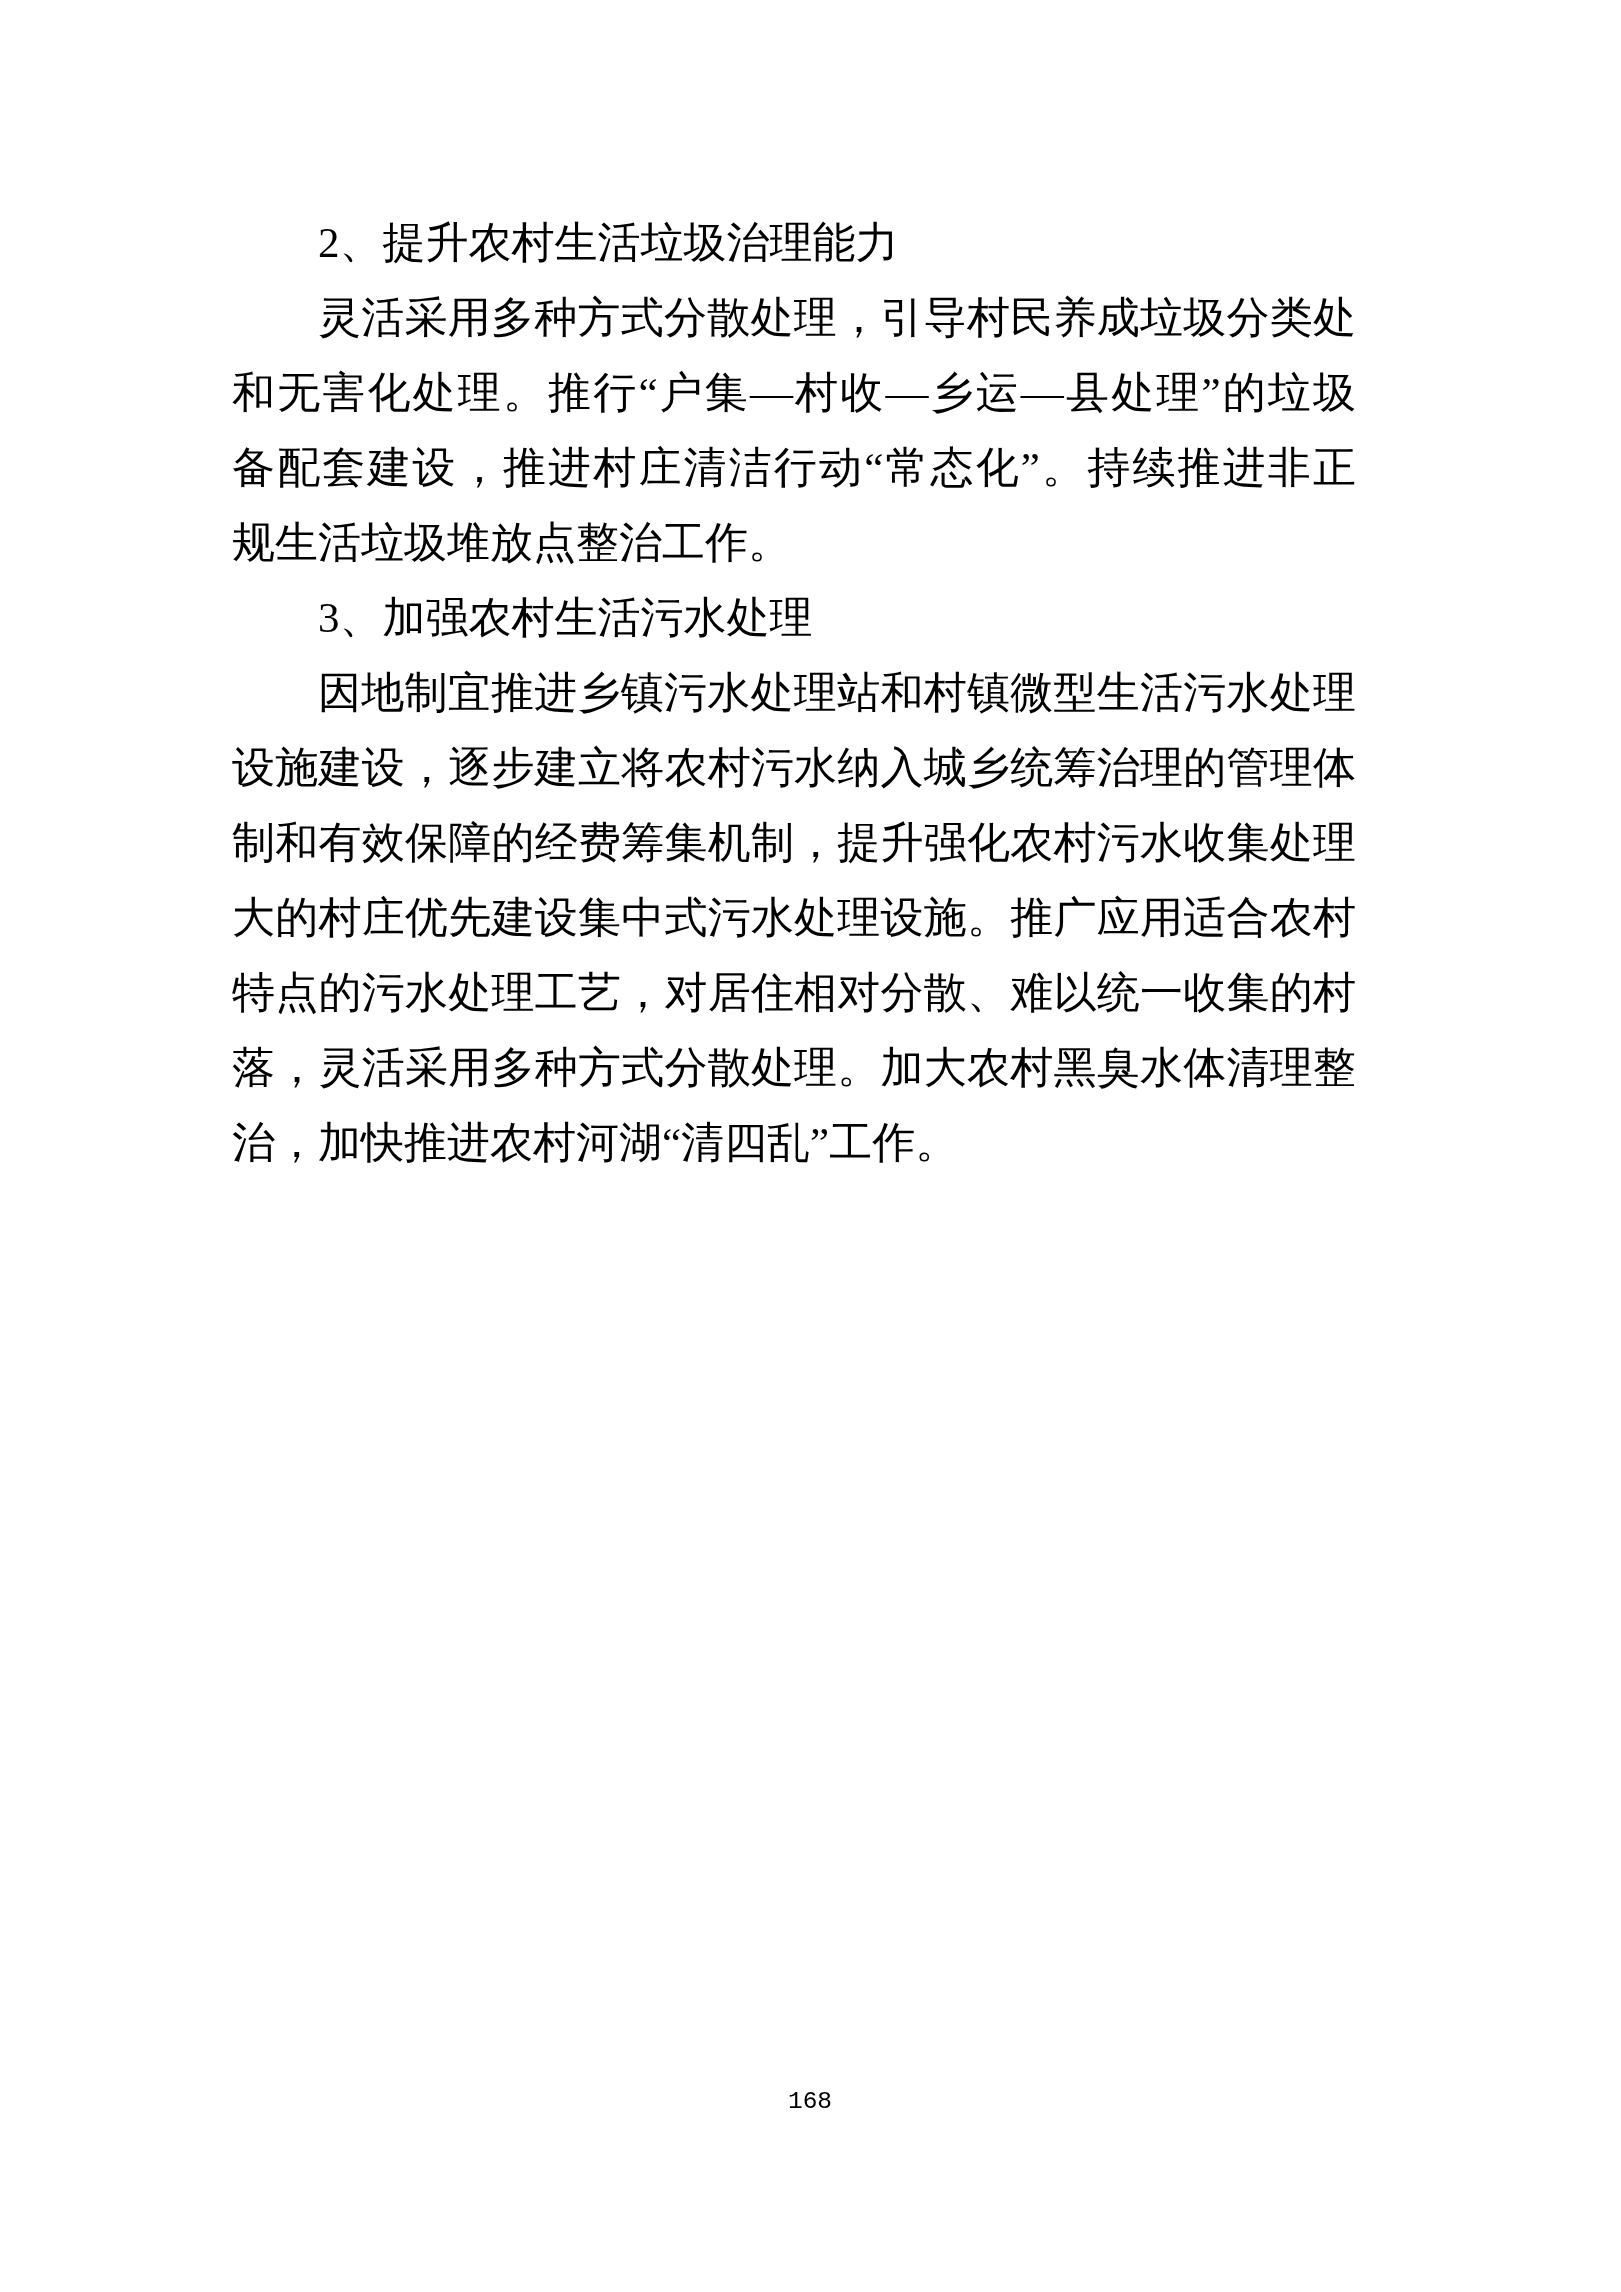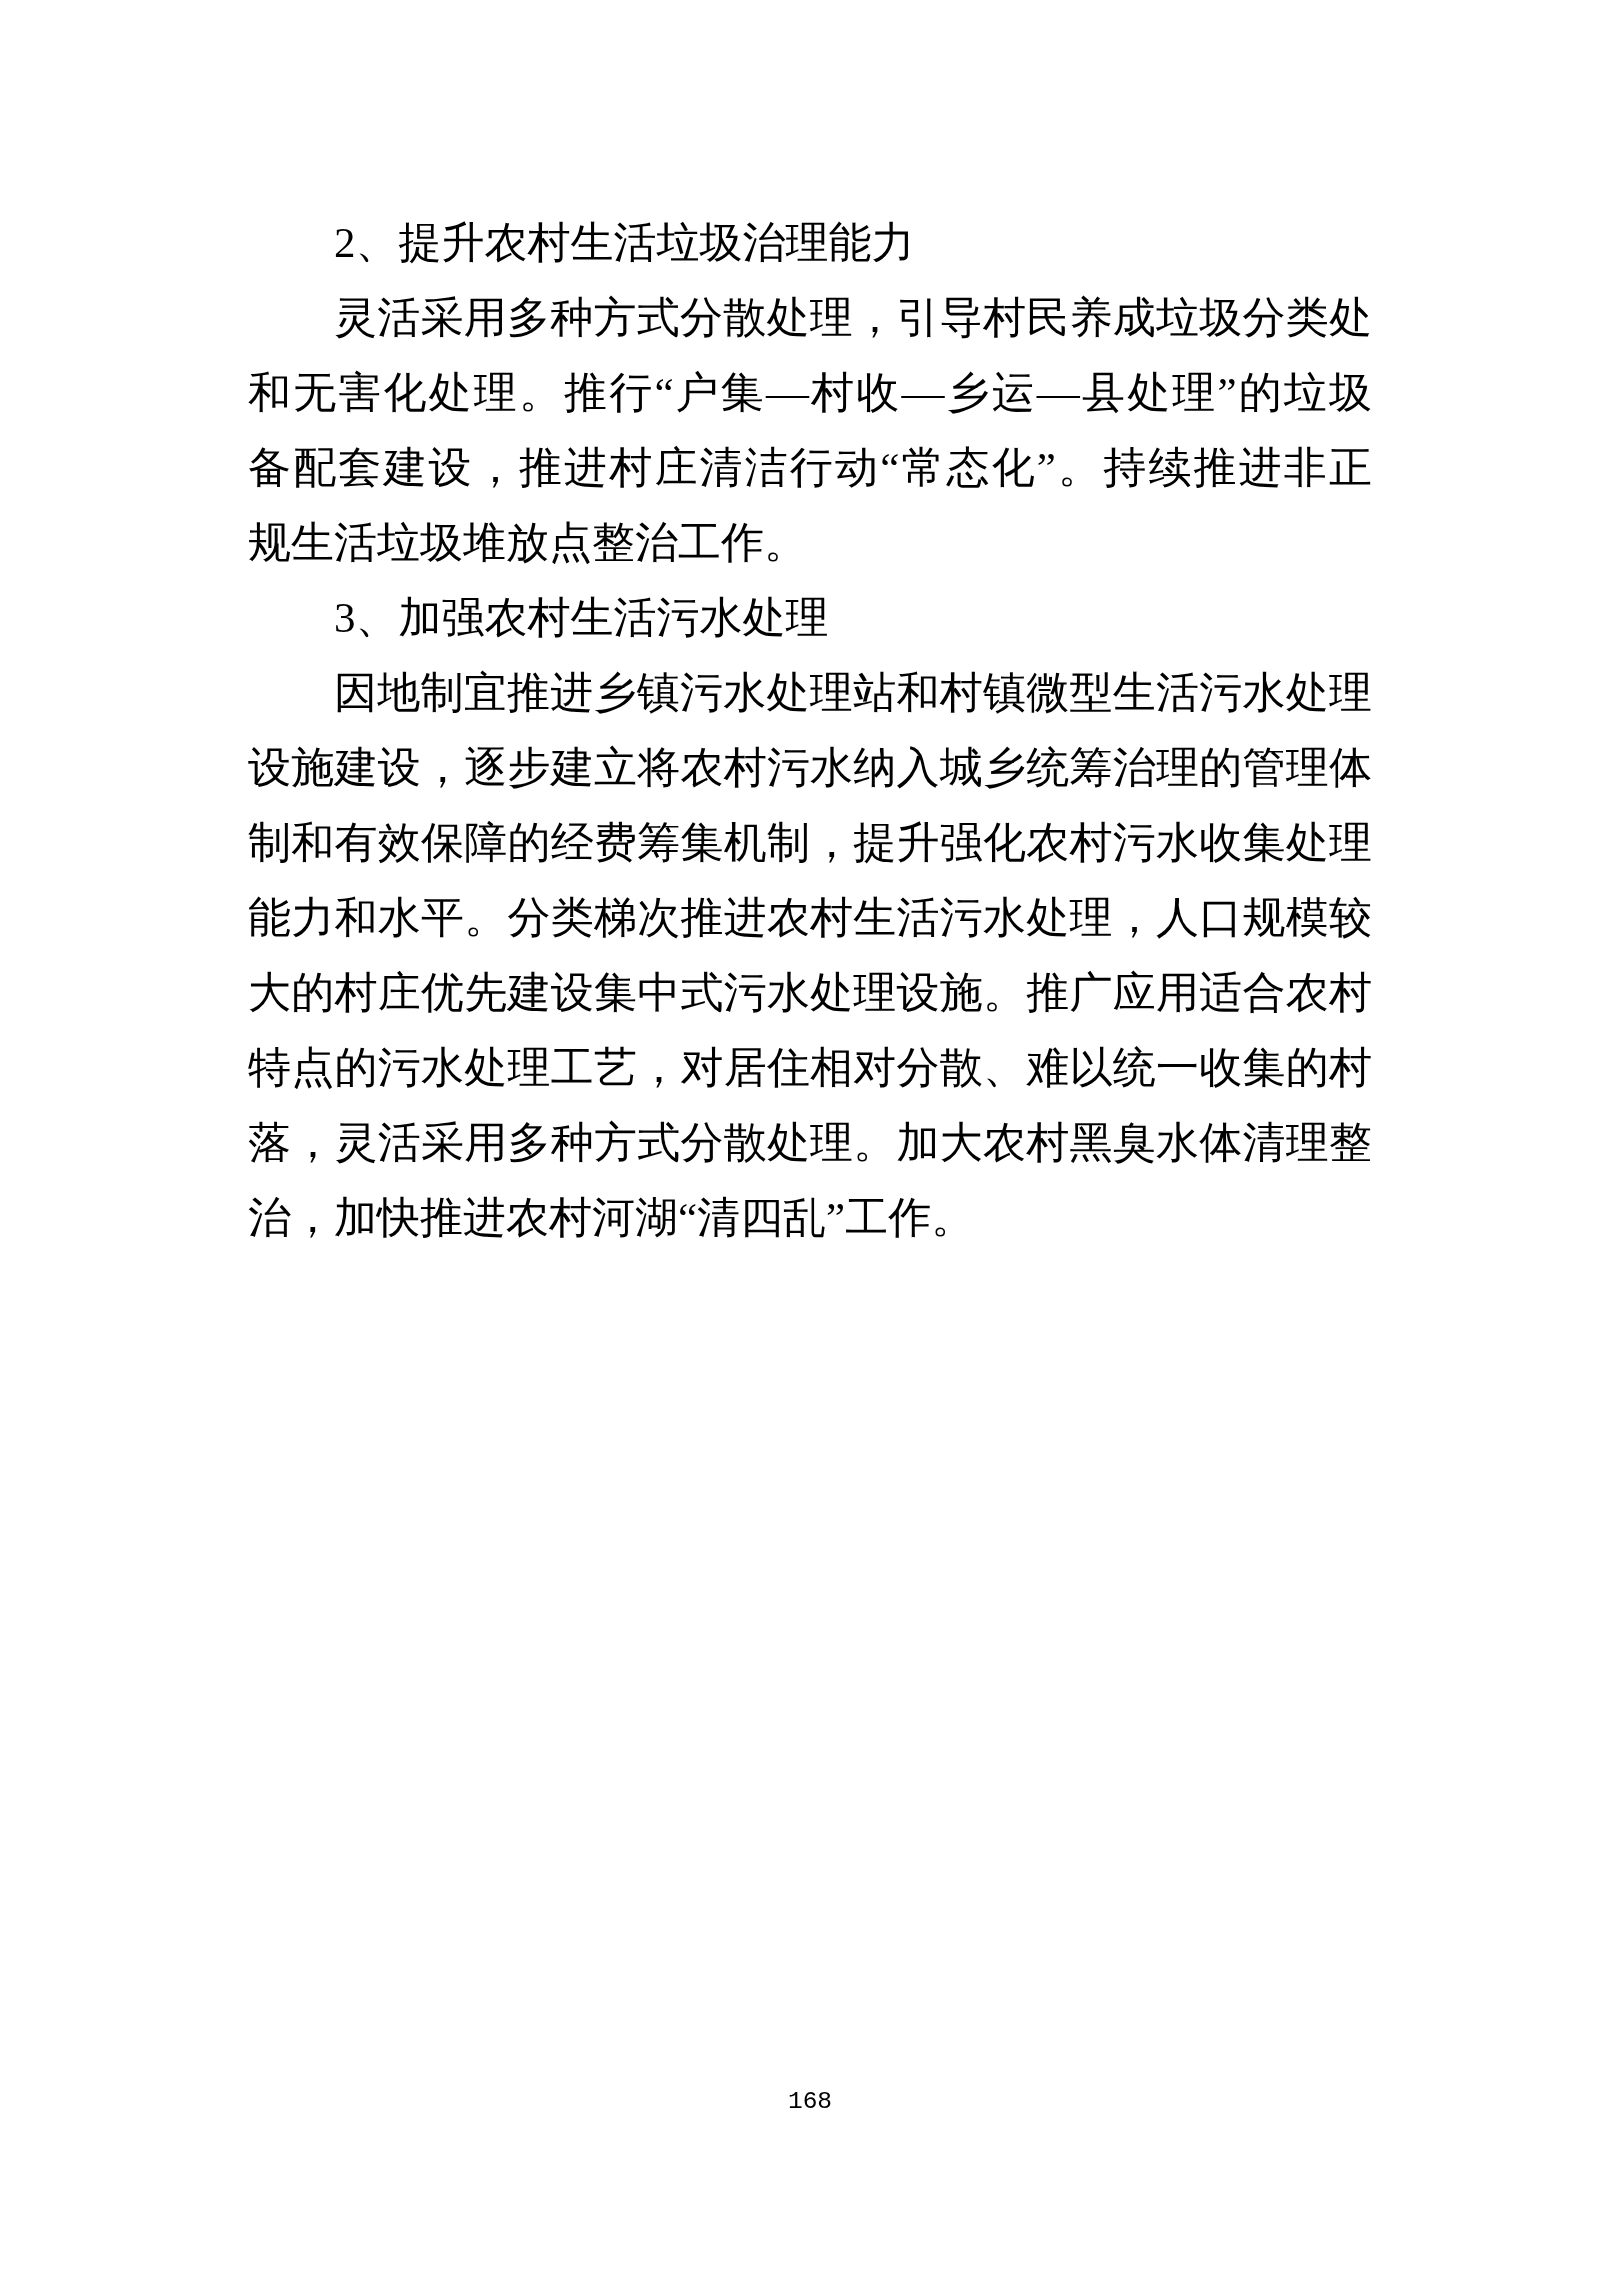--- a/index.html
+++ b/index.html
@@ -11,21 +11,21 @@
     position: relative;
     width: 1621px;
     height: 2293px;
     background: #ffffff;
     overflow: hidden;
     font-family: "Liberation Serif", "DejaVu Serif", serif;
     color: #000000;
   }
   .text-block {
     position: absolute;
-    left: 248px;
+    left: 232px;
     top: 205px;
     width: 1124px;
   }
   .line {
     font-size: 43px;
     height: 75px;
     line-height: 75px;
     white-space: nowrap;
     letter-spacing: 0;
   }
@@ -56,21 +56,20 @@
   <div class="text-block">
     <div class="line indent">2、提升农村生活垃圾治理能力</div>
     <div class="line indent just">灵活采用多种方式分散处理，引导村民养成垃圾分类处</div>
     <div class="line just">和无害化处理。推行“户集—村收—乡运—县处理”的垃圾</div>
     <div class="line just">备配套建设，推进村庄清洁行动“常态化”。持续推进非正</div>
     <div class="line">规生活垃圾堆放点整治工作。</div>
     <div class="line indent">3、加强农村生活污水处理</div>
     <div class="line indent just">因地制宜推进乡镇污水处理站和村镇微型生活污水处理</div>
     <div class="line just">设施建设，逐步建立将农村污水纳入城乡统筹治理的管理体</div>
     <div class="line just">制和有效保障的经费筹集机制，提升强化农村污水收集处理</div>
-    <div class="line just">能力和水平。分类梯次推进农村生活污水处理，人口规模较</div>
     <div class="line just">大的村庄优先建设集中式污水处理设施。推广应用适合农村</div>
     <div class="line just">特点的污水处理工艺，对居住相对分散、难以统一收集的村</div>
     <div class="line just">落，灵活采用多种方式分散处理。加大农村黑臭水体清理整</div>
     <div class="line">治，加快推进农村河湖“清四乱”工作。</div>
   </div>
 
   <div class="page-number">168</div>
 </div>
 
 

